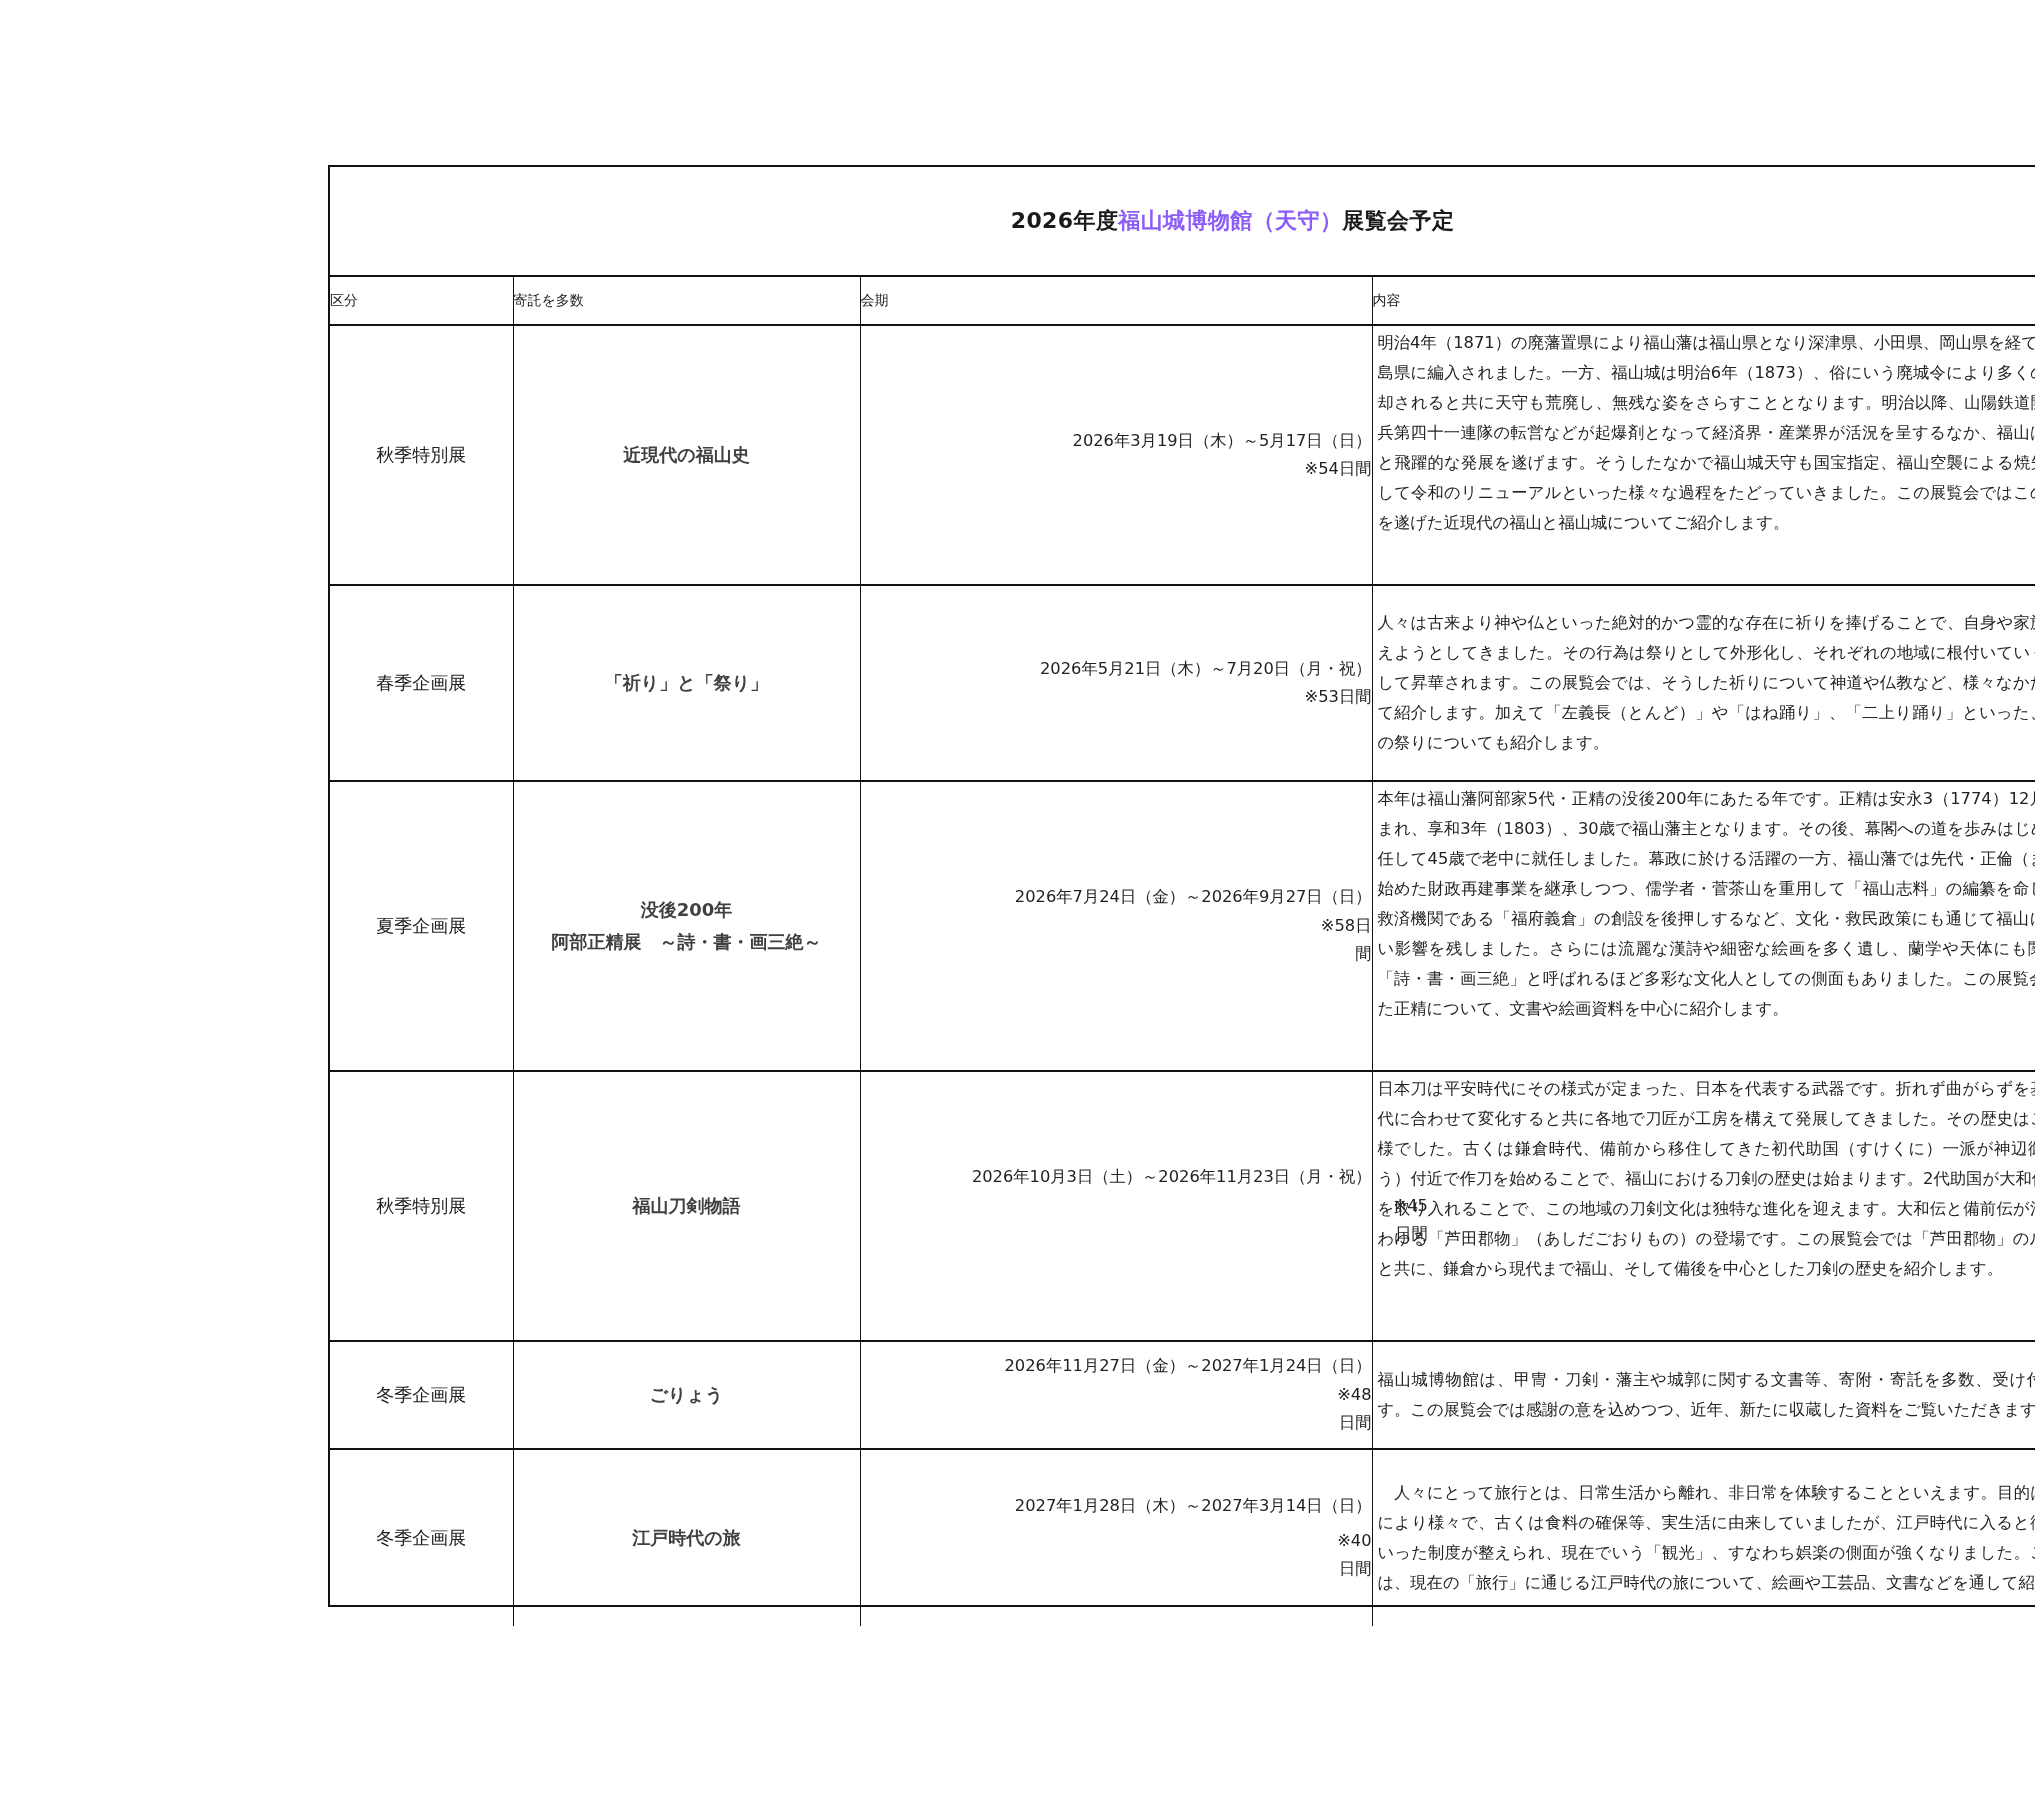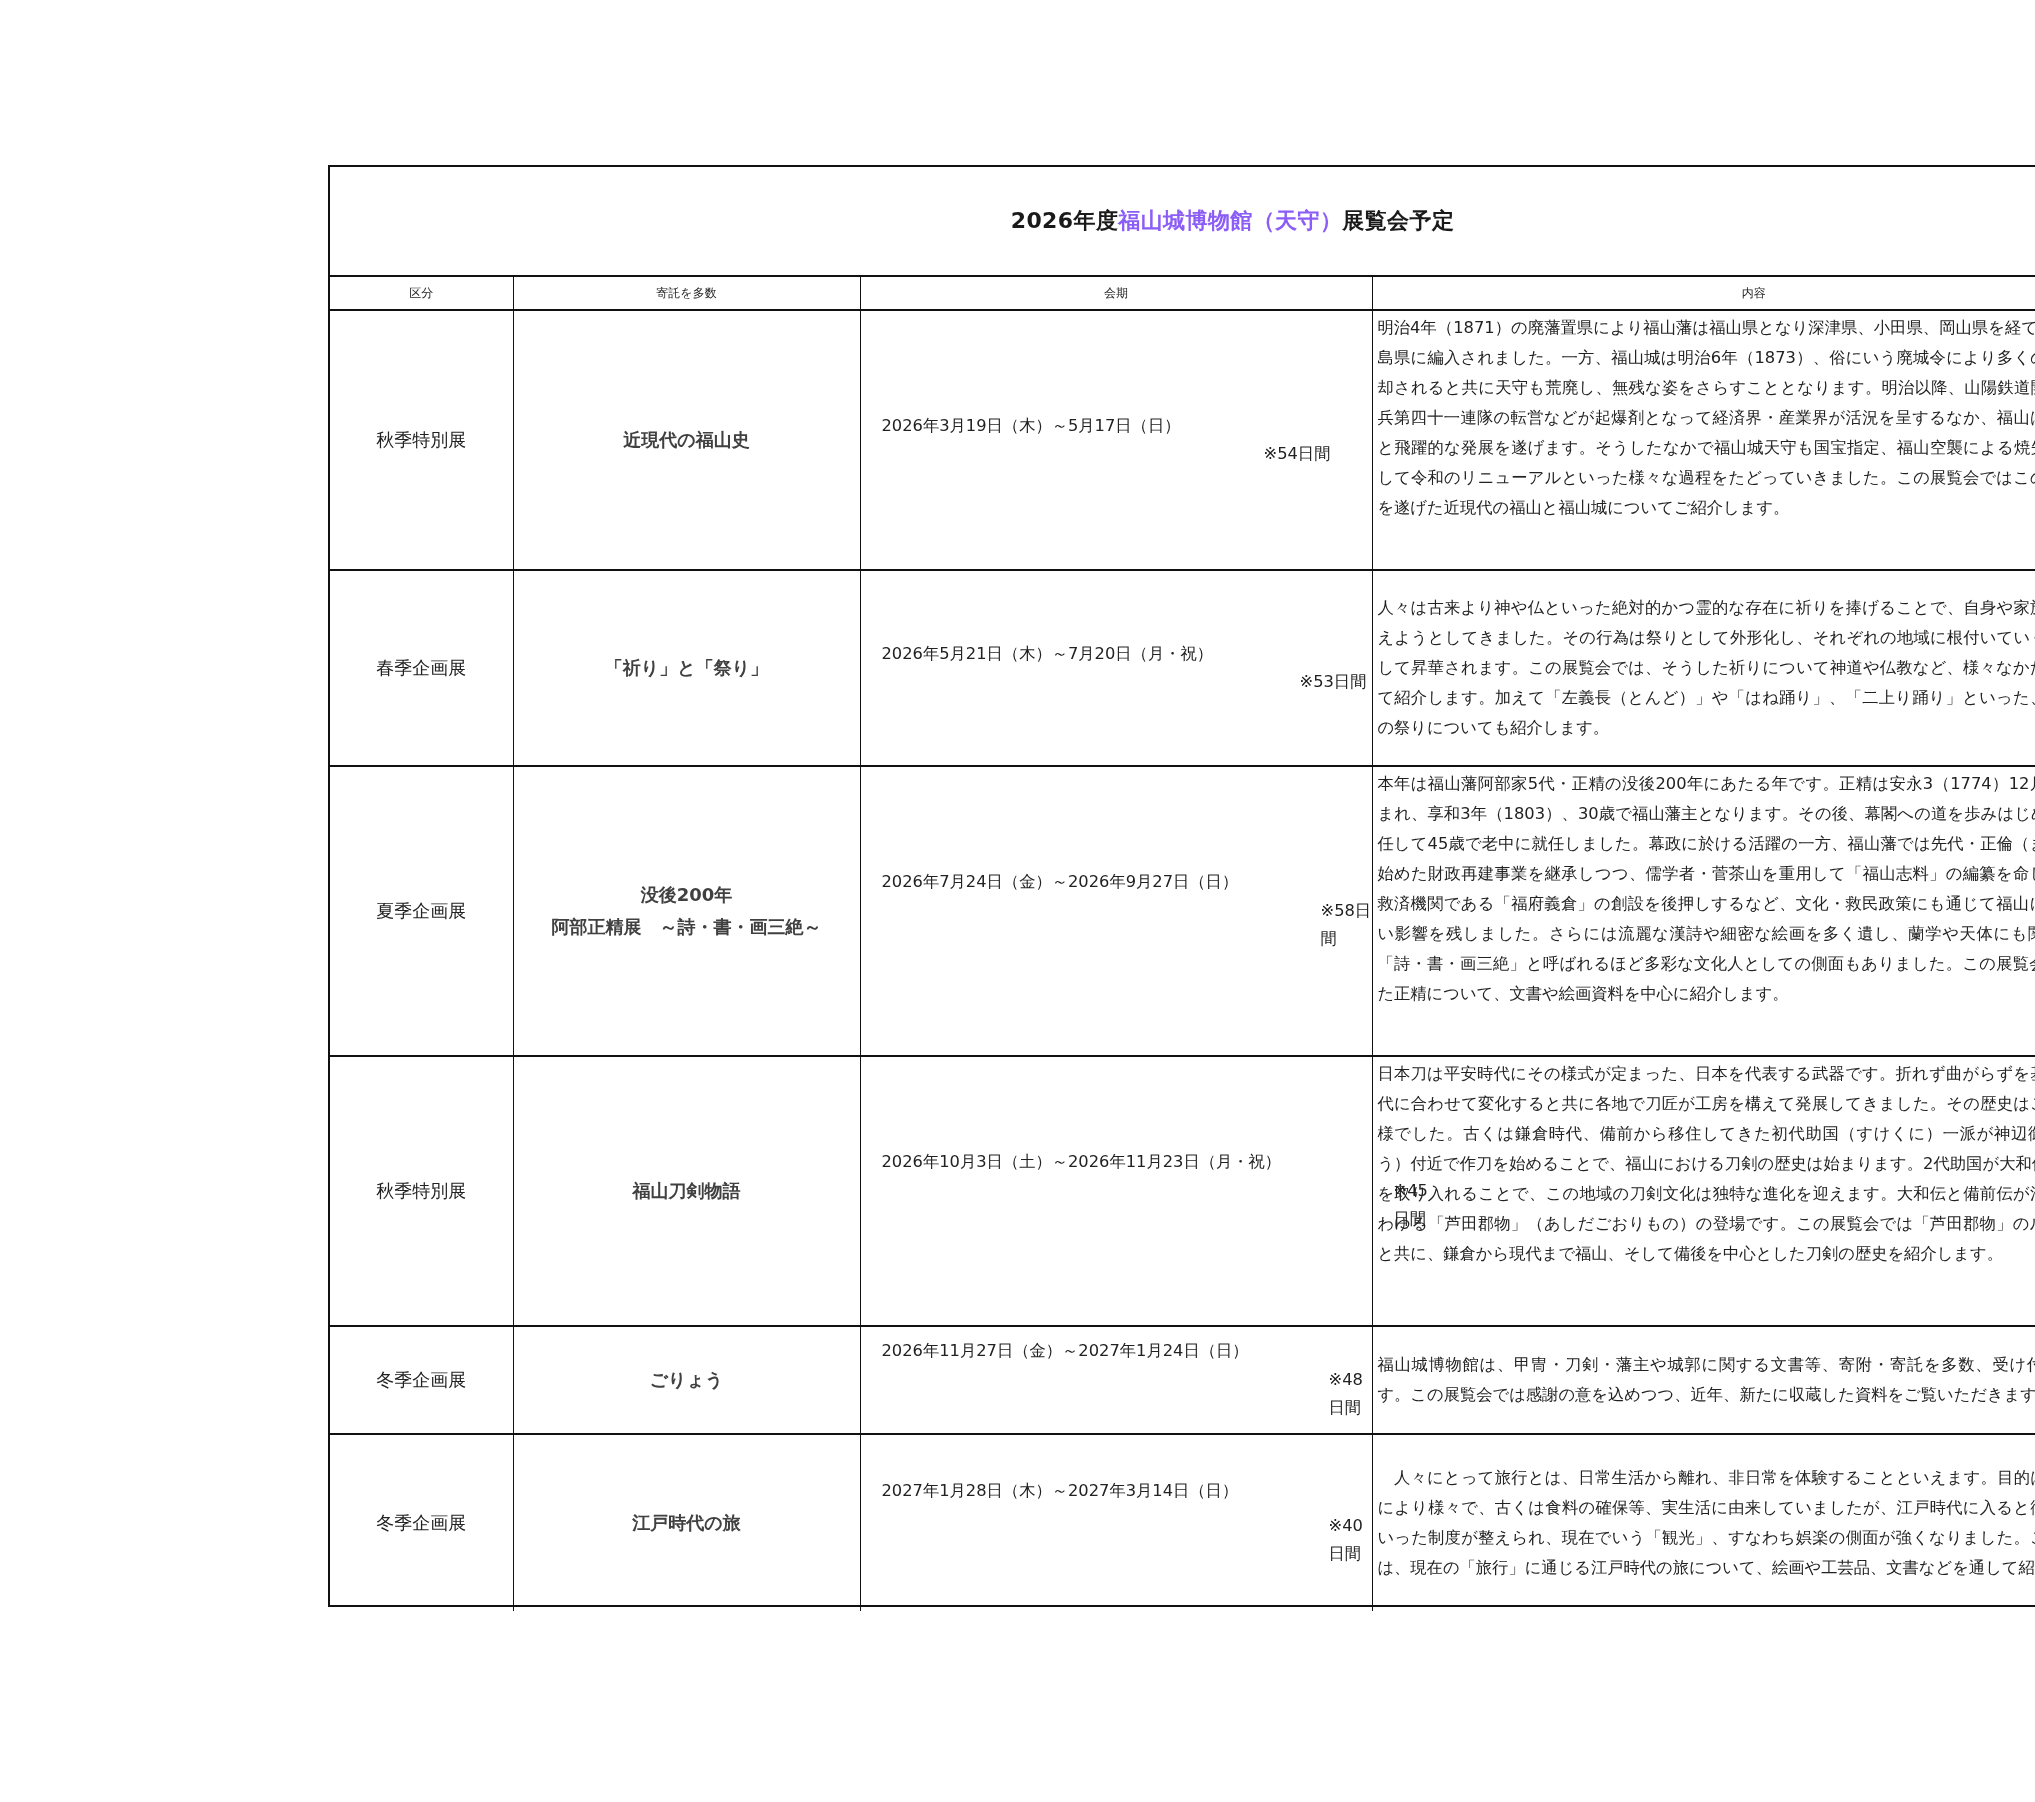--- a/index.html
+++ b/index.html
@@ -16,24 +16,24 @@
                table-layout: fixed; }
   table.grid col.c1 { width: 183px; }
   table.grid col.c2 { width: 347px; }
   table.grid col.c3 { width: 512px; }
   table.grid col.c4 { width: 763px; }
   table.grid td, table.grid th { border-left: 1.2px solid #111; border-right: 1.2px solid #111;
                border-bottom: 2px solid #111; box-sizing: border-box; padding: 0; vertical-align: middle; }
   table.grid tr td:first-child, table.grid tr th:first-child { border-left: none; }
   table.grid tr td:last-child, table.grid tr th:last-child { border-right: none; }
   table.grid tr:last-child td { border-bottom: none; }
-  th { font-weight: normal; font-size: 12px; height: 33px; text-align: center; color: #222; }
+  th { font-weight: normal; font-size: 14px; height: 48px; text-align: left; color: #222; }
   .cat { font-size: 18px; text-align: center; color: #222; }
   .name { font-size: 18px; font-weight: bold; text-align: center; color: #404040; line-height: 32px; }
-  .period { font-size: 16.3px; padding-left: 21px !important; color: #222; }
+  .period { font-size: 16.3px; padding-left: 21px !important; color: #222; text-align: right; }
   .period .range { display: block; line-height: 28.5px; white-space: nowrap; }
   .period .days { display: inline-block; line-height: 28.5px; }
   .desc { font-size: 16.3px; line-height: 30px; padding: 2.4px 4.9px 2.4px 4.9px !important; color: #222;
           text-align: justify; vertical-align: top !important; }
   .desc.mid { vertical-align: middle !important; }
 </style>
 </head>
 <body>
 
 <div class="sheet">

